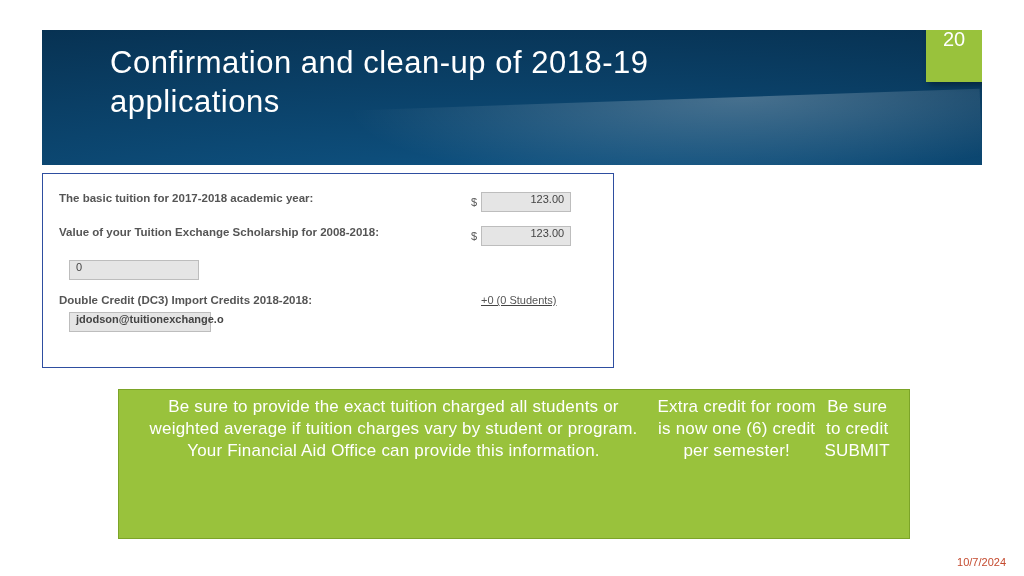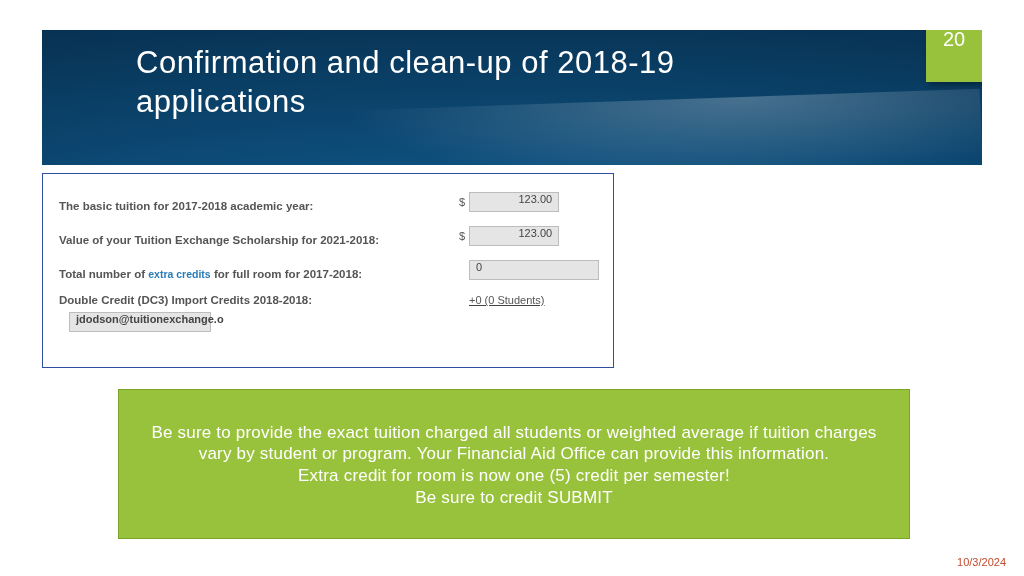--- a/index.html
+++ b/index.html
@@ -25,21 +25,21 @@
     position: absolute;
     left: 0; right: 0;
     bottom: -60px;
     height: 120px;
     background: radial-gradient(ellipse 60% 100% at 75% 0%, rgba(255,255,255,0.25) 0%, rgba(255,255,255,0) 70%);
     transform: rotate(-2deg);
     pointer-events: none;
   }
   .header-title {
     position: absolute;
-    left: 94px;
+    left: 68px;
     top: 14px;
     width: 700px;
     color: #ffffff;
     font-size: 31px;
     font-weight: 300;
     line-height: 1.25;
     letter-spacing: 0.5px;
   }
   .page-badge {
     position: absolute;
@@ -63,22 +63,23 @@
     width: 572px;
     height: 195px;
     background: #fff;
     border: 1px solid #2e4ea0;
     padding: 18px 16px 10px 16px;
     font-size: 11.5px;
     color: #444;
   }
   .form-row {
     display: flex;
-    align-items: flex-end;
+    align-items: flex-start;
     margin-bottom: 14px;
+    gap: 12px;
   }
   .form-label {
     flex: 0 0 400px;
     font-weight: 600;
     color: #555;
   }
   .form-label .link {
     color: #2b7bb9;
     font-weight: 600;
     font-size: 10.5px;
@@ -112,21 +113,21 @@
     background: #99c23c;
     border: 1.5px solid #7ca428;
     color: #ffffff;
     font-size: 17px;
     font-weight: 300;
     text-align: center;
     padding: 6px 14px 4px 14px;
     line-height: 1.28;
     letter-spacing: 0.2px;
     display: flex;
-    flex-direction: column;
+    flex-direction: row;
     justify-content: center;
   }
   .footer-date {
     position: absolute;
     right: 18px;
     bottom: 8px;
     font-size: 11px;
     color: #c44a2e;
   }
 </style>
@@ -142,31 +143,28 @@
 
   <div class="form-row">
     <div class="form-label">The basic tuition for 2017-2018 academic year:</div>
     <div class="value-cell">
       <span class="dollar">$</span>
       <div class="input-box w90">123.00</div>
     </div>
   </div>
 
   <div class="form-row">
-    <div class="form-label">Value of your Tuition Exchange Scholarship for 2021-2018:</div>
+    <div class="form-label">Value of your Tuition Exchange Scholarship for 2008-2018:</div>
     <div class="value-cell">
       <span class="dollar">$</span>
       <div class="input-box w90">123.00</div>
     </div>
   </div>
 
   <div class="form-row">
-    <div class="form-label">
-      <span>Total number of </span><span class="link">extra credits</span><span> for full room for 2017-2018:</span>
-    </div>
     <div class="value-cell" style="margin-left:10px;">
       <div class="input-box w130">0</div>
     </div>
   </div>
 
   <div class="form-row tight">
     <div class="form-label">Double Credit (DC3) Import Credits 2018-2018:</div>
     <div class="value-cell" style="margin-left:10px;text-decoration:underline;">
       <span class="static-val">+0 (0 Students)</span>
     </div>
@@ -175,17 +173,17 @@
   <div class="form-row" style="margin-bottom:0;">
     <div class="value-cell" style="margin-left:10px;font-weight:bold;">
       <div class="input-box w140">jdodson@tuitionexchange.o</div>
     </div>
   </div>
 
 </div>
 
 <div class="green-callout">
   <div>Be sure to provide the exact tuition charged all students or weighted average if tuition charges vary by student or program.  Your Financial Aid Office can provide this information.</div>
-  <div>Extra credit for room is now one (5) credit per semester!</div>
+  <div>Extra credit for room is now one (6) credit per semester!</div>
   <div>Be sure to credit SUBMIT</div>
 </div>
 
-<div class="footer-date">10/3/2024</div>
+<div class="footer-date">10/7/2024</div>
 
 </body></html>

